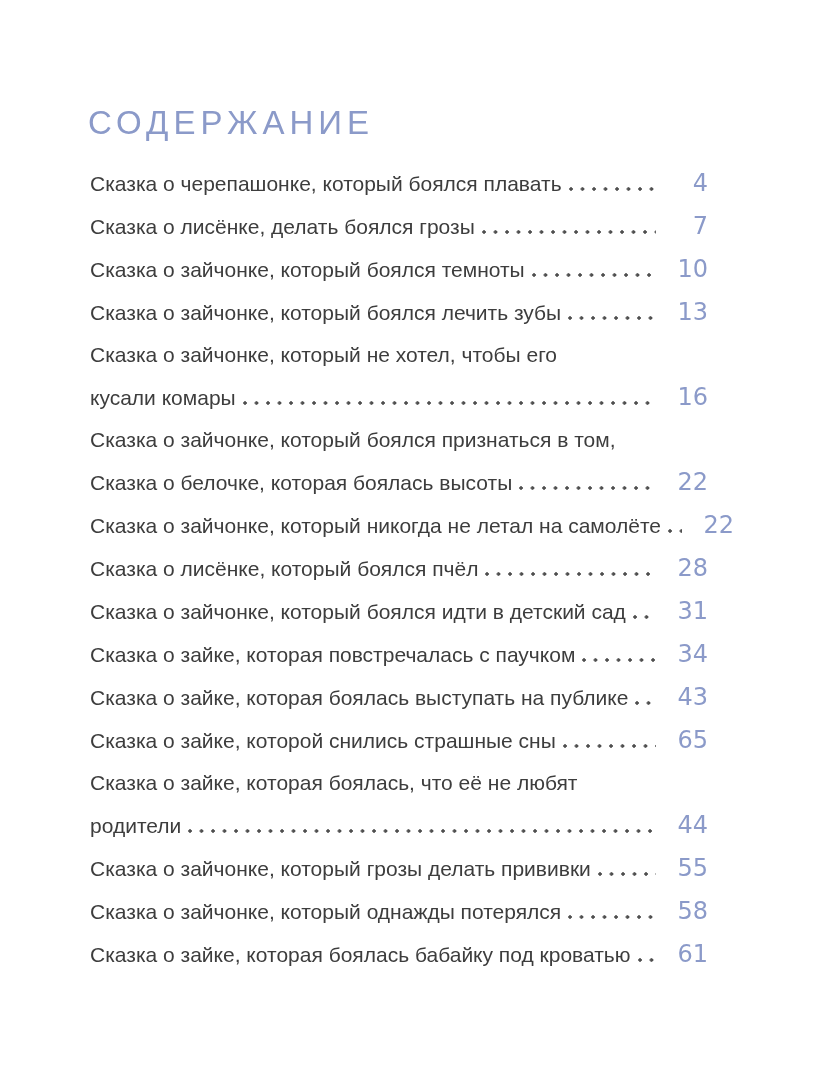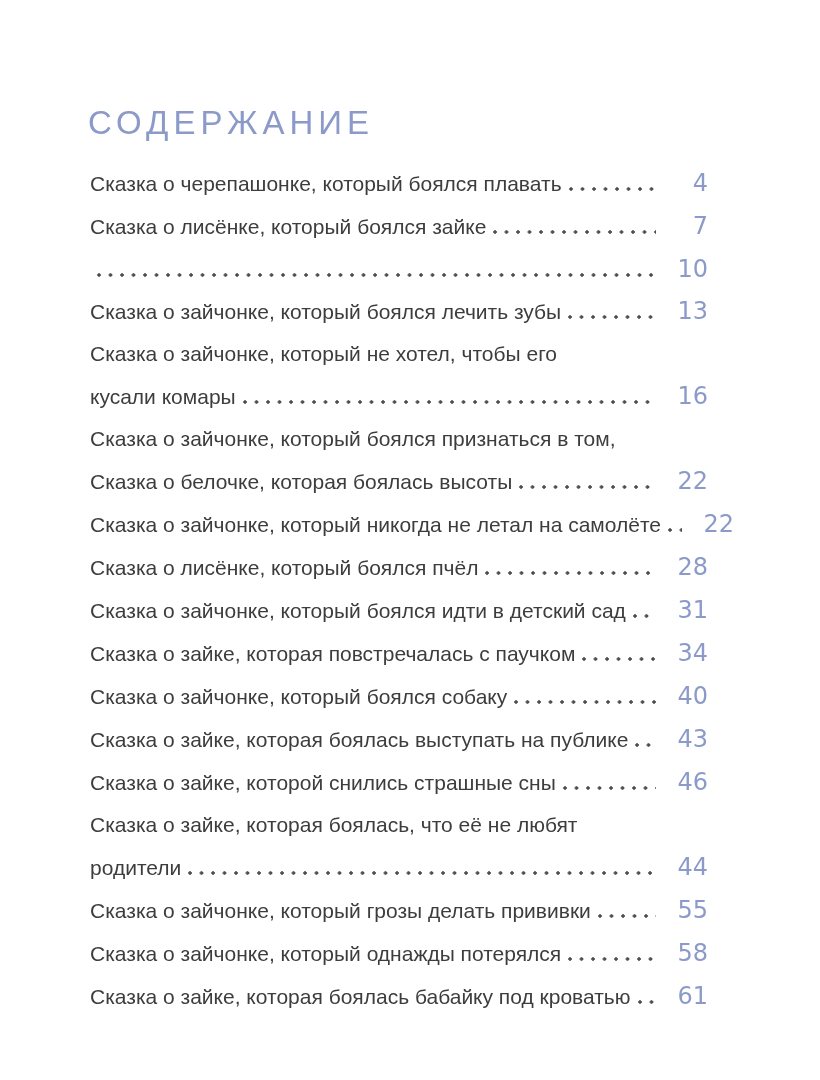--- a/index.html
+++ b/index.html
@@ -73,27 +73,28 @@
   <div class="toc" id="toc">
       <div class="entry">
         <div class="line leader">
           <span class="t">Сказка о черепашонке, который боялся плавать</span>
           <span class="dots"></span>
           <span class="num">4</span>
         </div>
       </div>
       <div class="entry">
         <div class="line leader">
-          <span class="t">Сказка о лисёнке, который боялся зайке</span>
+          <span class="t">Сказка о лисёнке, делать боялся грозы</span>
           <span class="dots"></span>
           <span class="num">7</span>
         </div>
       </div>
       <div class="entry">
         <div class="line leader">
+          <span class="t">Сказка о зайчонке, который боялся темноты</span>
           <span class="dots"></span>
           <span class="num">10</span>
         </div>
       </div>
       <div class="entry">
         <div class="line leader">
           <span class="t">Сказка о зайчонке, который боялся лечить зубы</span>
           <span class="dots"></span>
           <span class="num">13</span>
         </div>
@@ -139,37 +140,30 @@
       </div>
       <div class="entry">
         <div class="line leader">
           <span class="t">Сказка о зайке, которая повстречалась с паучком</span>
           <span class="dots"></span>
           <span class="num">34</span>
         </div>
       </div>
       <div class="entry">
         <div class="line leader">
-          <span class="t">Сказка о зайчонке, который боялся собаку</span>
-          <span class="dots"></span>
-          <span class="num">40</span>
-        </div>
-      </div>
-      <div class="entry">
-        <div class="line leader">
           <span class="t">Сказка о зайке, которая боялась выступать на публике</span>
           <span class="dots"></span>
           <span class="num">43</span>
         </div>
       </div>
       <div class="entry">
         <div class="line leader">
           <span class="t">Сказка о зайке, которой снились страшные сны</span>
           <span class="dots"></span>
-          <span class="num">46</span>
+          <span class="num">65</span>
         </div>
       </div>
       <div class="entry">
         <div class="line"><span class="t">Сказка о зайке, которая боялась, что её не любят</span></div>
         <div class="line leader">
           <span class="t">родители</span>
           <span class="dots"></span>
           <span class="num">44</span>
         </div>
       </div>

